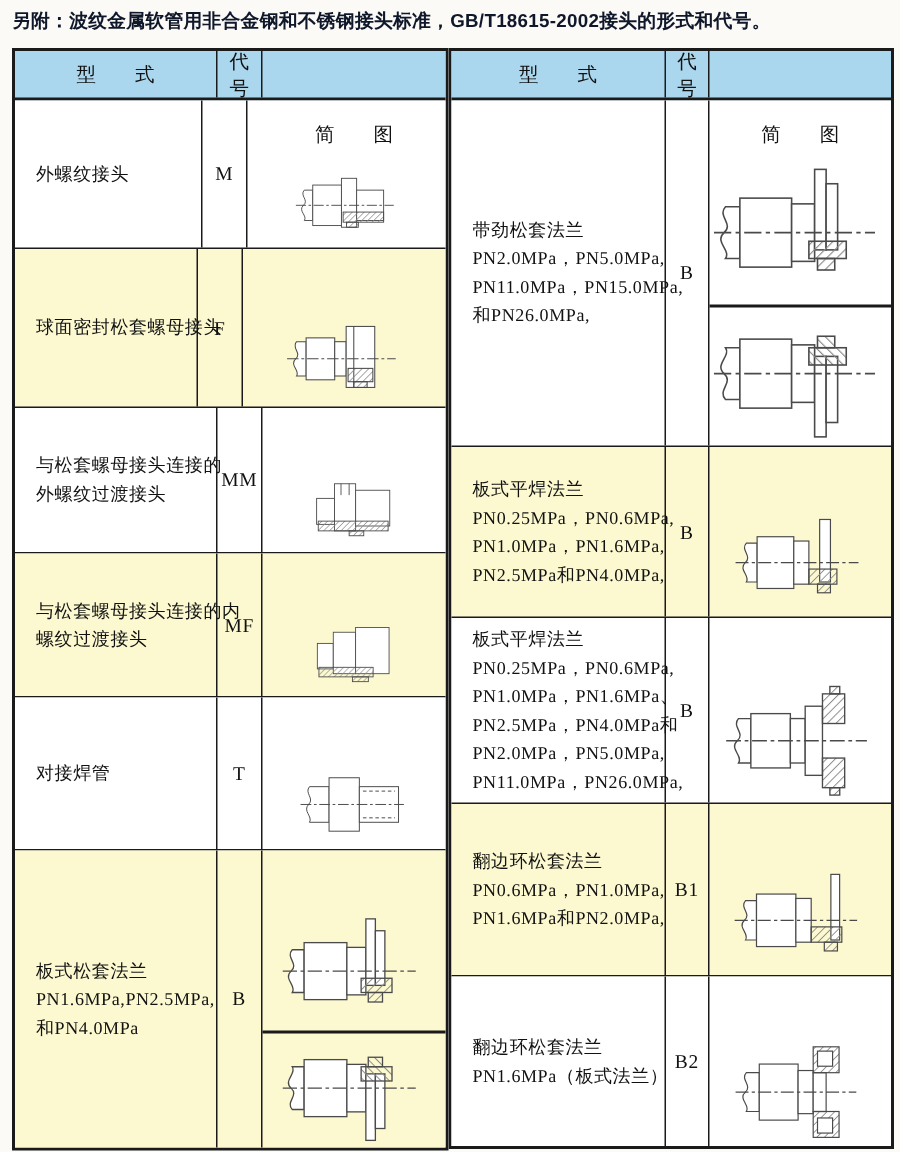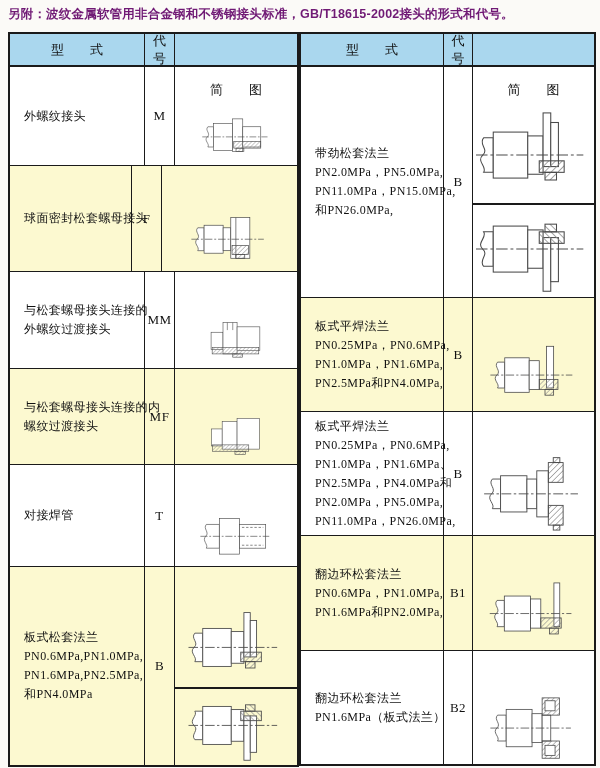--- a/index.html
+++ b/index.html
@@ -8,21 +8,21 @@
     width:600px;height:768px;
     background:var(--page,#fbfaf7);
     font-family:"Liberation Serif", serif;
     color:#111;
     overflow:hidden;
   }
   .title{
     position:absolute;left:8px;top:6px;width:586px;
     font-family:"Liberation Sans", sans-serif;
     font-weight:bold;font-size:12.5px;letter-spacing:0.2px;
-    color:#701a75;white-space:nowrap;
+    color:#0f172a;white-space:nowrap;
   }
   .tbl{
     position:absolute;top:32px;
     border:2px solid var(--bd,#1a1a1a);
     background:#fff;
   }
   .tbl.left{left:8px;width:287px;}
   .tbl.right{left:299px;width:293px;}
   .row{display:flex;border-bottom:1px solid var(--bd,#1a1a1a);background:#ffffff;}
   .row:last-child{border-bottom:none;}
@@ -53,21 +53,21 @@
 
 <div class="page">
   <div class="title">另附：波纹金属软管用非合金钢和不锈钢接头标准，GB/T18615-2002接头的形式和代号。</div>
   <div class="tbl left">
       <div class="row hdr">
         <div class="cell hc" style="width:135px;border-right:1px solid var(--bd);">型　　式</div>
         <div class="cell hc" style="width:30px;border-right:1px solid var(--bd);">代号</div>
         <div class="cell diag hc">简　　图</div>
       </div>
       <div class="row" style="height:98px">
-        <div class="cell type" style="width:135px">
+        <div class="cell type" style="width:125px">
           <div class="tline">外螺纹接头</div>
         </div>
         <div class="cell code" style="width:30px">
           <span>M</span>
         </div>
         <div class="cell diag">
           <div class="sub">
             <svg viewBox="0 0 120 96" preserveAspectRatio="xMidYMid meet">
               <defs>
                 <pattern id="hp1" width="5" height="5" patternUnits="userSpaceOnUse" patternTransform="rotate(45)">
@@ -195,21 +195,20 @@
                 <line x1="70" y1="61" x2="106" y2="61" stroke-dasharray="4 3"></line>
                 <line x1="0" y1="46" x2="116" y2="46" stroke-dasharray="12 3 3 3"></line>
               </g>
             </svg>
           </div>
         </div>
       </div>
       <div class="row hl" style="height:198px">
         <div class="cell type" style="width:135px">
           <div class="tline">板式松套法兰</div>
-          <div class="tline">PN0.6MPa,PN1.0MPa,</div>
           <div class="tline">PN1.6MPa,PN2.5MPa,</div>
           <div class="tline">和PN4.0MPa</div>
         </div>
         <div class="cell code" style="width:30px">
           <span>B</span>
         </div>
         <div class="cell diag">
           <div class="sub">
             <svg viewBox="0 0 120 96" preserveAspectRatio="xMidYMid meet">
               <defs>

